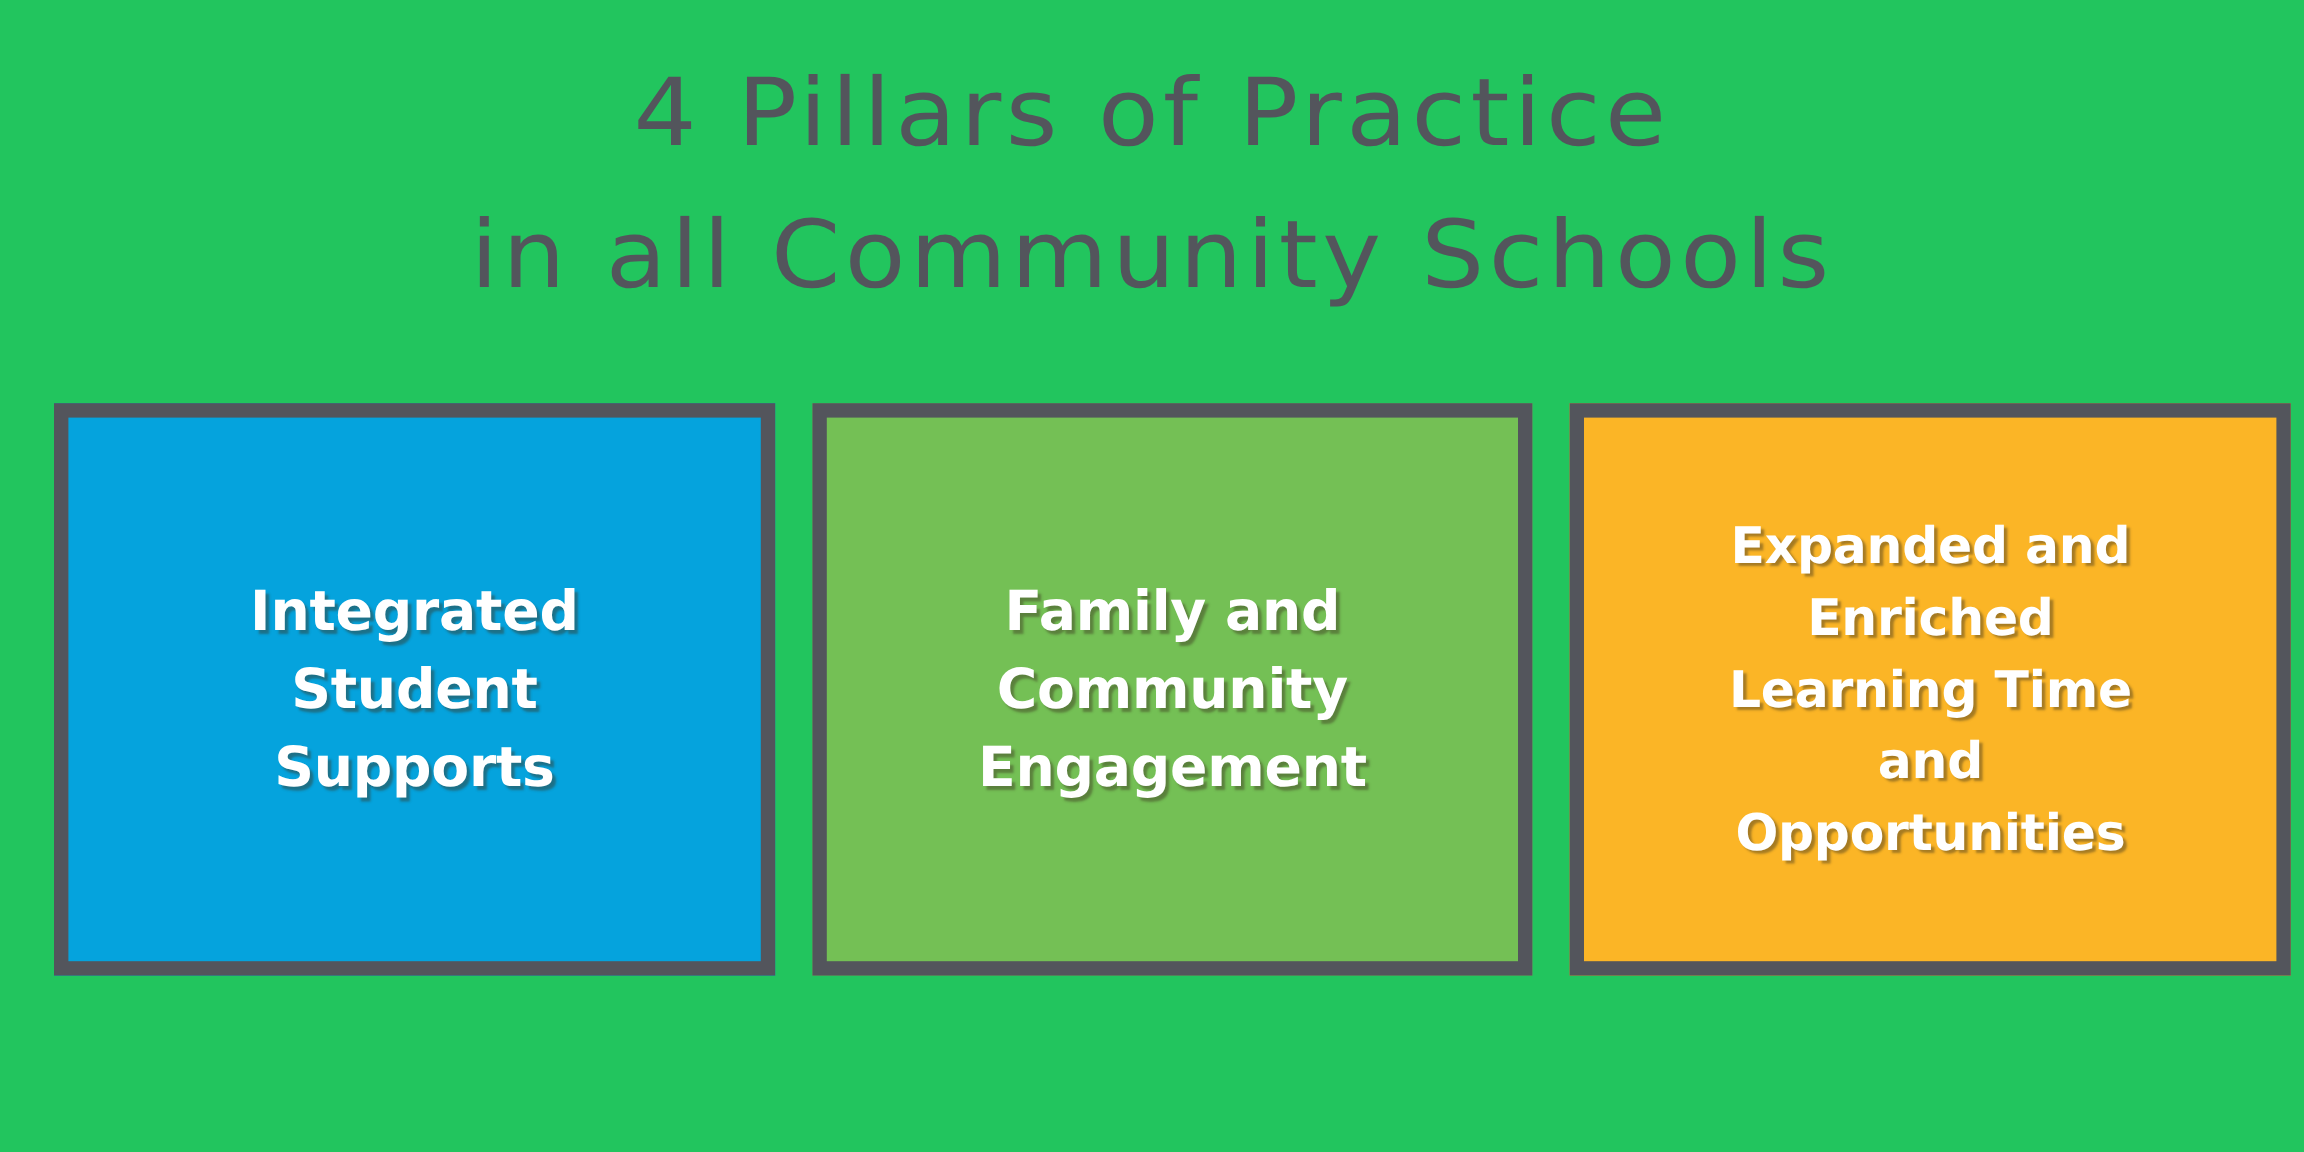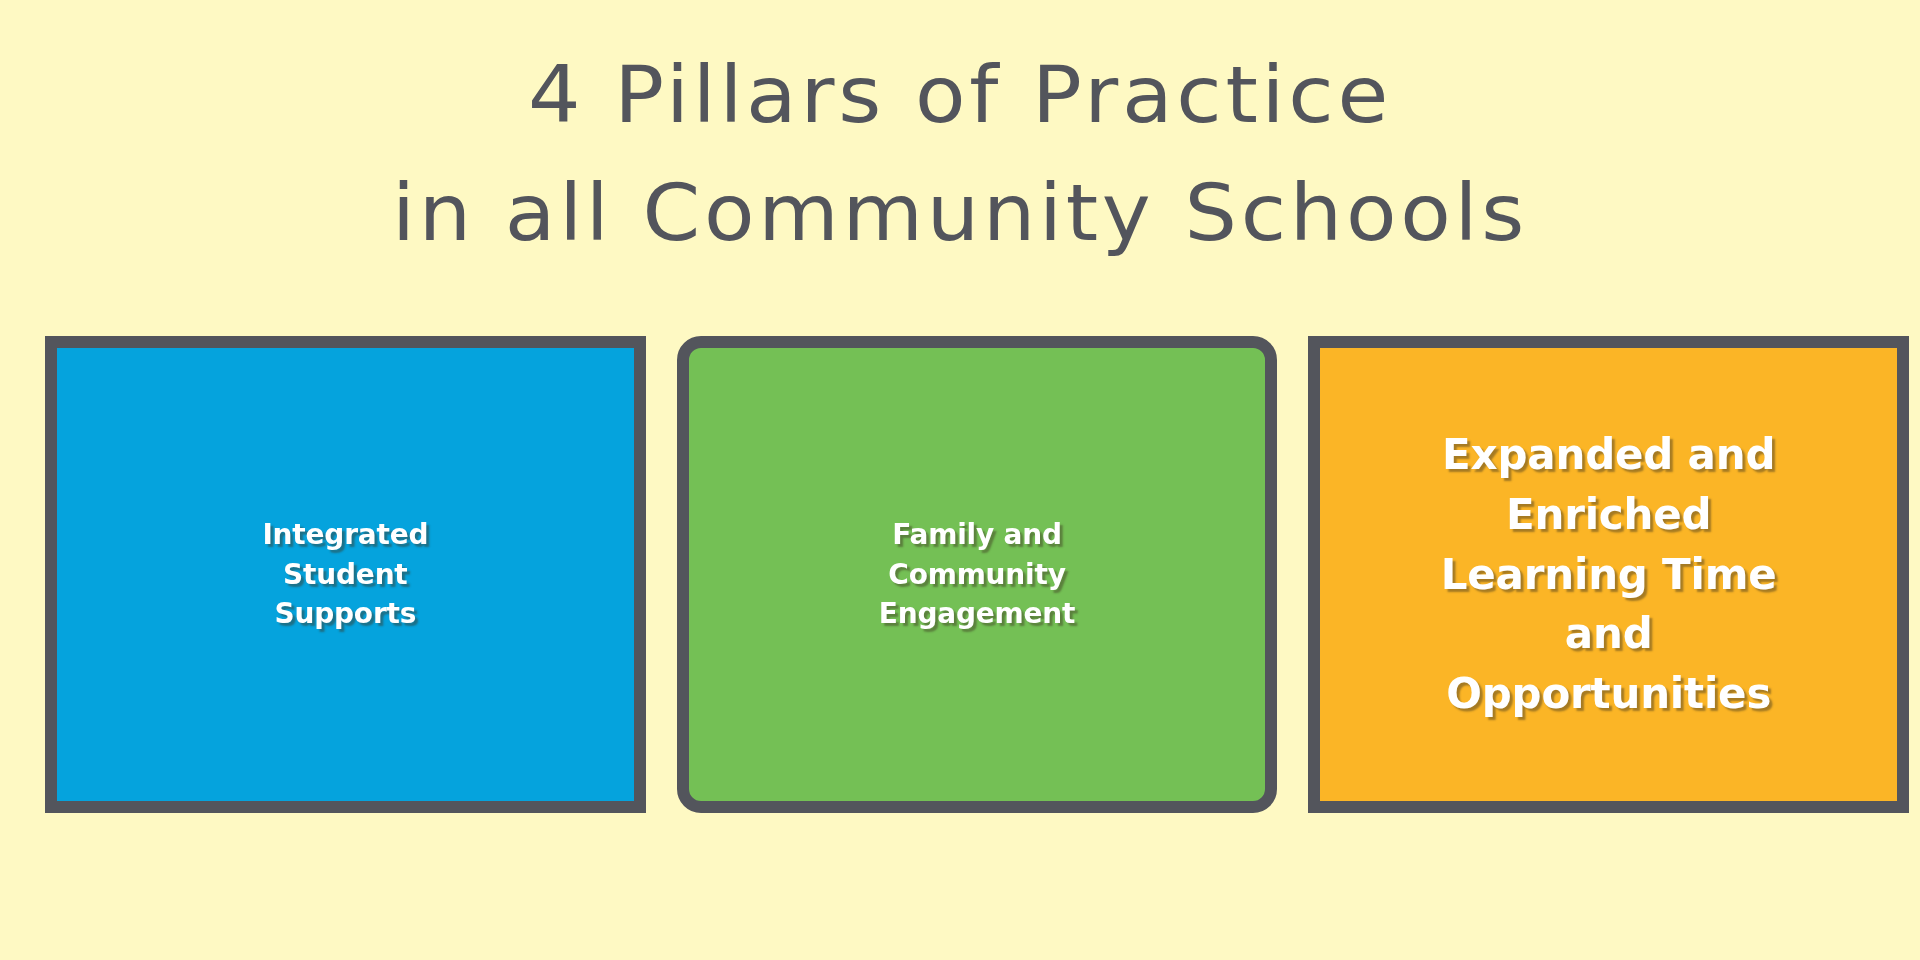--- a/index.html
+++ b/index.html
@@ -11,21 +11,21 @@
     height: 960px;
     background: #d6d5d3;
     font-family: "DejaVu Sans", sans-serif;
     overflow: hidden;
   }
 
   #infographic {
     position: relative;
     width: 1920px;
     height: 960px;
-    background: #fef9c3;
+    background: #22c55e;
   }
 
   
   .title-block {
     position: absolute;
     left: 0;
     top: 36px;
     width: 1920px;
     text-align: center;
   }
@@ -66,30 +66,30 @@
     padding: 10px 14px;
   }
 
   .pillar-label {
     display: block;
     width: 100%;
     text-align: center;
     color: #ffffff;
     font-family: "DejaVu Sans", sans-serif;
     font-weight: 700;
-    font-size: 28px;
+    font-size: 46px;
     line-height: 1.42;
     letter-spacing: -0.2px;
     text-shadow: 3px 3px 2px rgba(60, 50, 30, 0.45);
     white-space: pre-line;
     word-break: normal;
   }
 
   .pillar-0 { background: #05a3dd; }
-  .pillar-1 { background: #74c055; border-radius: 24px; }
+  .pillar-1 { background: #74c055; }
   .pillar-2 { background: #fbb526; }
   .pillar-3 { background: #e84c38; }
 
   .pillar-2 .pillar-label { font-size: 42px; }
   .pillar-3 .pillar-label { font-size: 43px; }
 </style>
 </head>
 <body>
 
 <div id="infographic">

